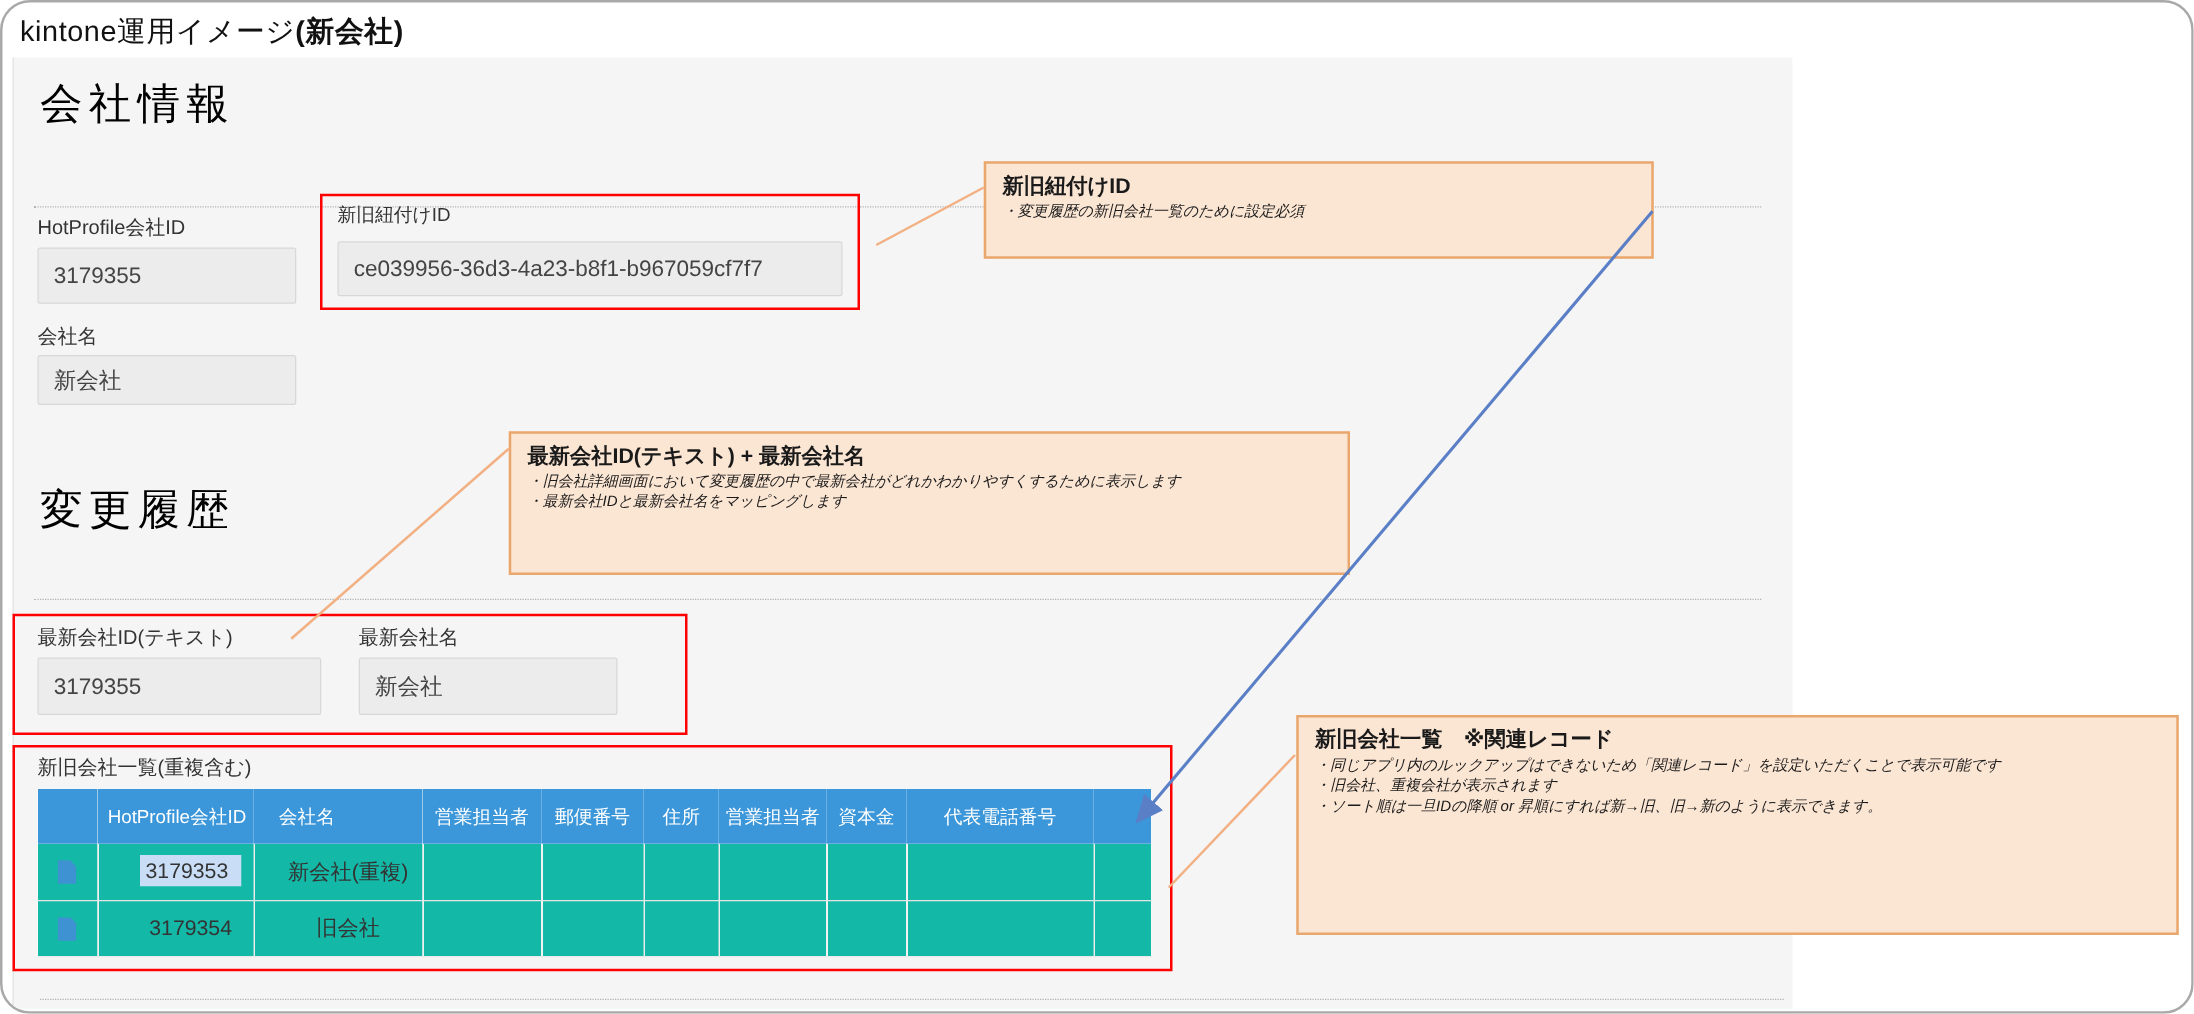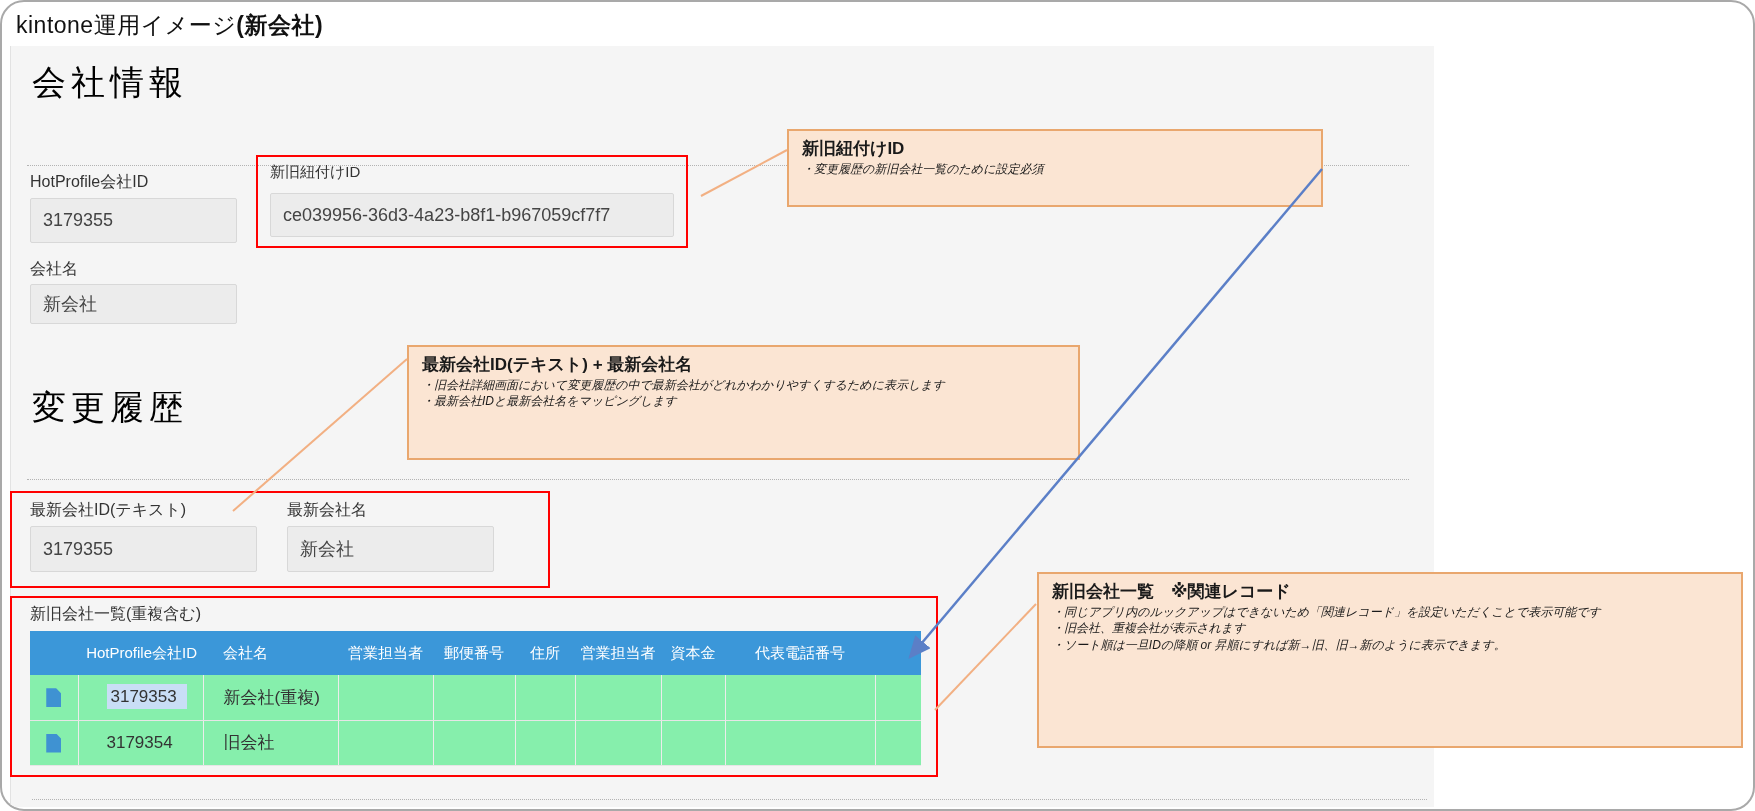--- a/index.html
+++ b/index.html
@@ -29,21 +29,21 @@
   .note-line { font-size:12px; line-height:1.38;font-style:italic; }
   table.rel { border-collapse:collapse; table-layout:fixed; background:#fff; }
   table.rel th {
     background:var(--table-header-blue,#3b97d9); color:#fff; font-weight:400; font-size:15px;
     height:44px; text-align:center; padding:0 4px; overflow:hidden; white-space:nowrap;
   }
   table.rel th.col-id { text-align:right; padding-right:6px; }
   table.rel th.col-name { text-align:left; padding-left:20px; }
   table.rel td {
     height:45px; font-size:17px; color:#333; border-right:1px solid #ececec;
-    border-bottom:1px solid #e6e6e6; background:#86efac; padding:0 4px; white-space:nowrap; overflow:hidden;
+    border-bottom:1px solid #e6e6e6; background:#14b8a6; padding:0 4px; white-space:nowrap; overflow:hidden;text-align:center;
   }
   table.rel td:last-child { border-right:none; }
   table.rel td.cell-id { padding-left:28px; }
   table.rel td.cell-name { padding-left:20px;margin-top:36px; }
   td.cell-icon { text-align:center; }
   .doc-icon {
     display:inline-block; width:15px; height:19px; background:var(--doc-icon-blue,#3f92d2);
     clip-path:polygon(0 0, 66% 0, 100% 28%, 100% 100%, 0 100%); vertical-align:middle;
   }
   .hl { background:var(--highlight-blue,#c9def6); padding:3px 10px 3px 4px; }

